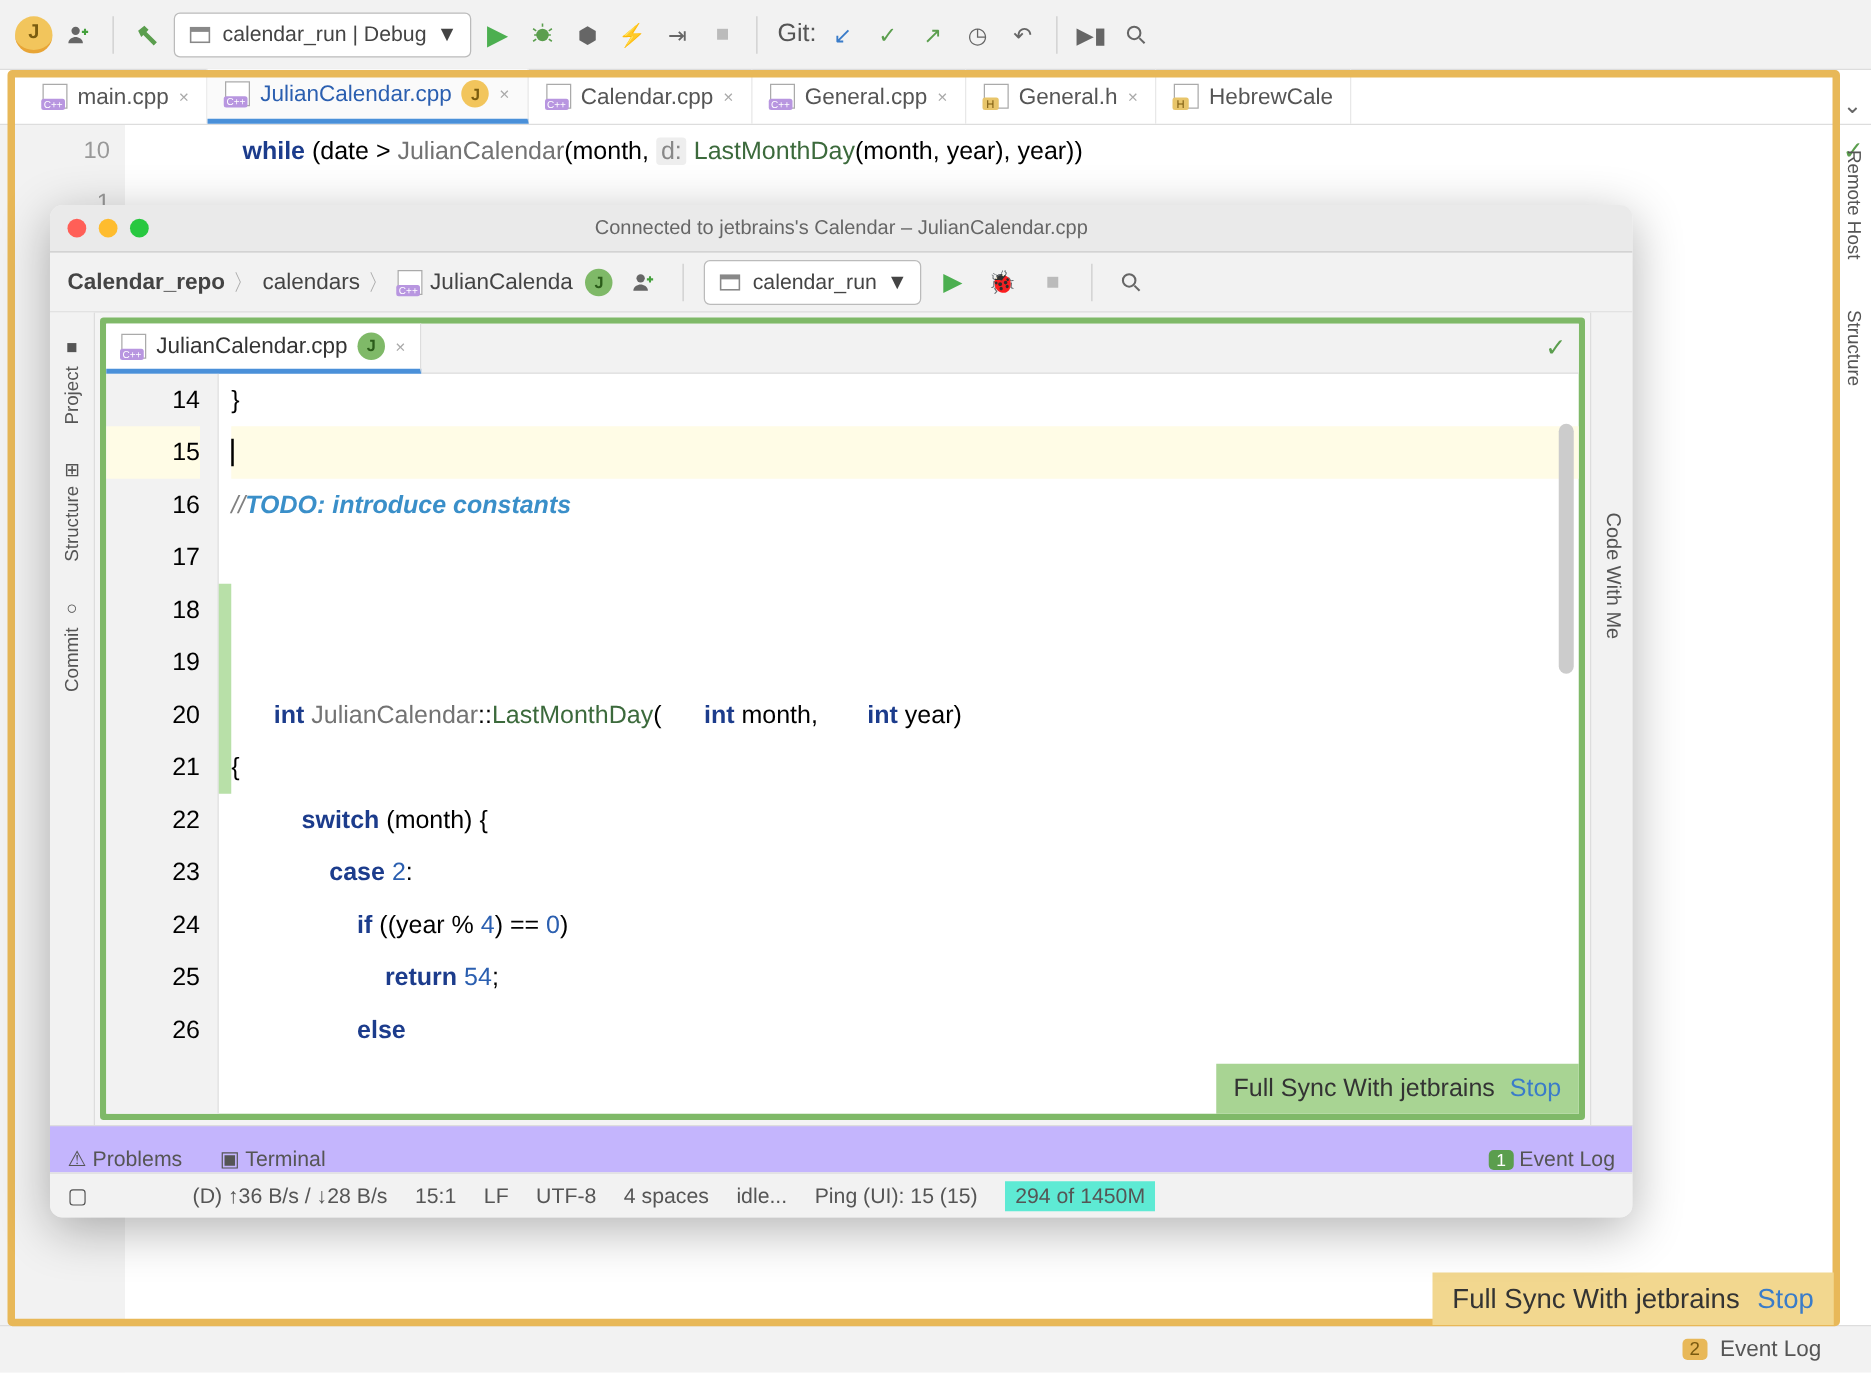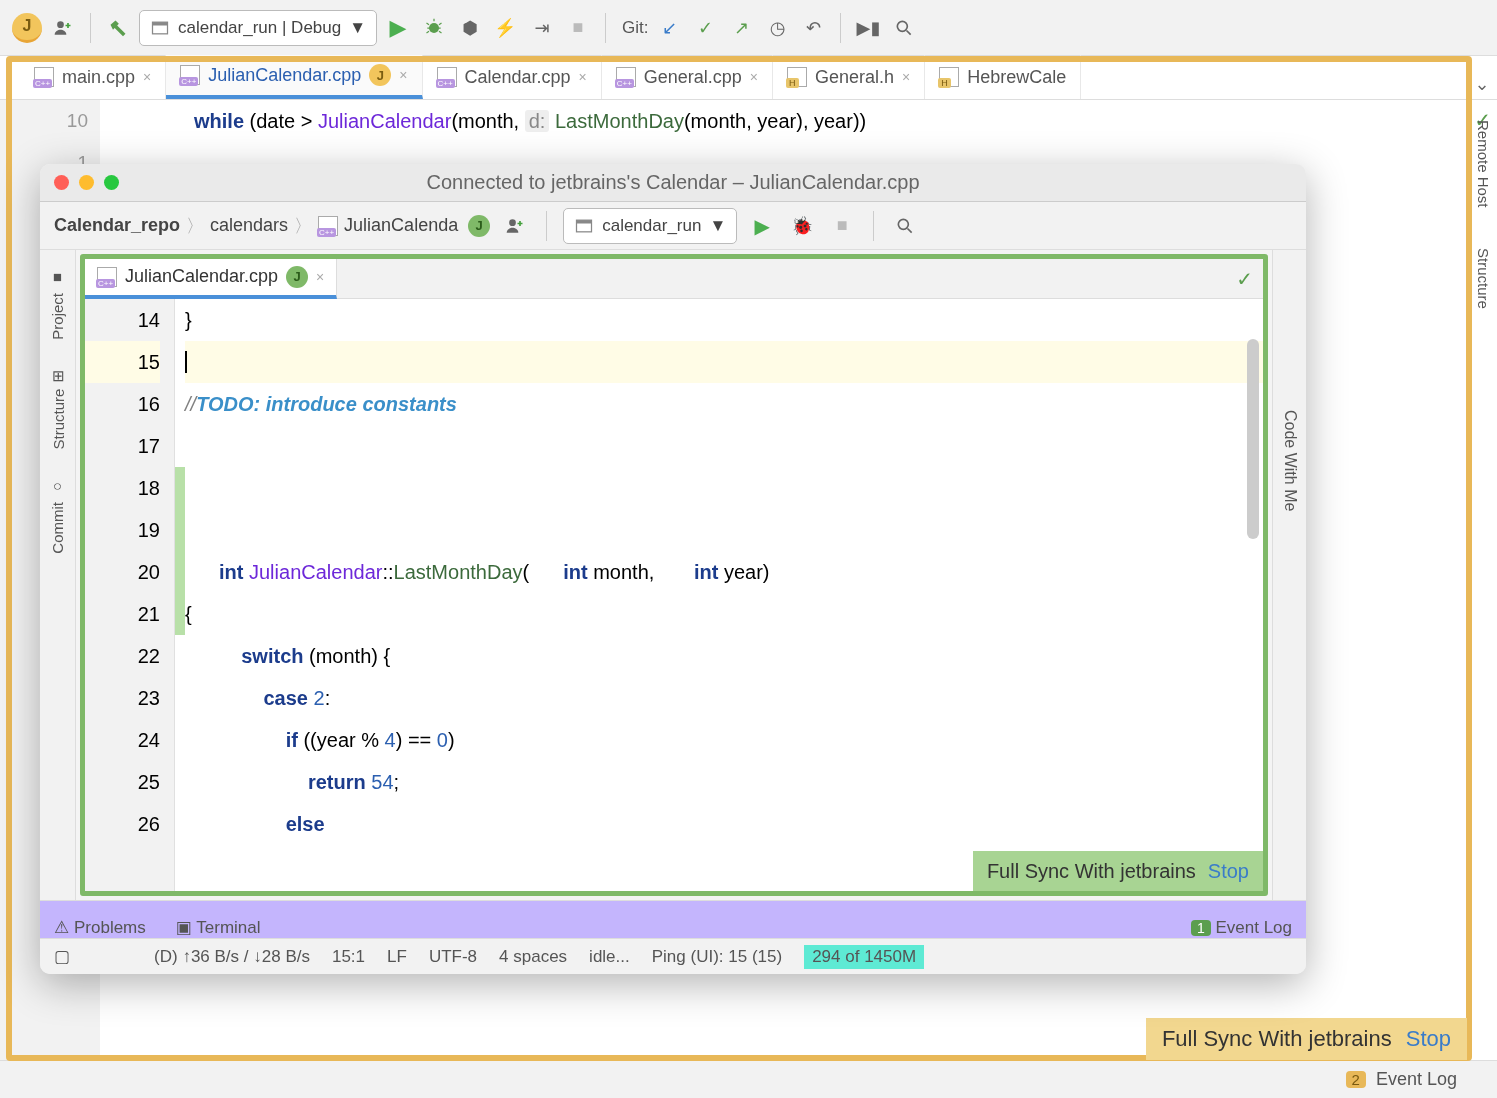--- a/index.html
+++ b/index.html
@@ -4,21 +4,21 @@
 <style>
 * { box-sizing: border-box; margin: 0; padding: 0; font-family: -apple-system, "Segoe UI", sans-serif; }
 body { background: #fff; width: 1497px; height: 1098px; overflow: hidden; position: relative; }
 
 
 .top-toolbar { height: 56px; background: #f2f2f2; display: flex; align-items: center; padding: 0 12px; gap: 6px; border-bottom: 1px solid #ddd; }
 .tb-sep { width: 1px; height: 30px; background: #ccc; margin: 0 6px; }
 .tb-btn { width: 30px; height: 30px; display: flex; align-items: center; justify-content: center; cursor: pointer; font-size: 18px; color: #666; }
 .avatar-j { width: 30px; height: 30px; border-radius: 50%; background: #f2c55c; border-bottom: 3px solid #e8a536; display: flex; align-items: center; justify-content: center; font-weight: bold; color: #7a5c10; font-size: 16px; }
 .run-config { height: 36px; border: 1px solid #bbb; border-radius: 5px; background: #fff; display: flex; align-items: center; padding: 0 10px; gap: 8px; font-size: 17px; color: #444; }
-.git-label { font-size: 17px; color: #555; margin-left: 4px; }
+.git-label { font-size: 20px; color: #555; margin-left: 4px; }
 
 
 .tab-bar { height: 44px; display: flex; align-items: flex-end; padding-left: 20px; background: #fff; border-bottom: 1px solid #ddd; }
 .tab { height: 44px; display: flex; align-items: center; padding: 0 14px; gap: 8px; font-size: 18px; color: #555; border-right: 1px solid #e8e8e8; }
 .tab.active { color: #2b5fb0; border-bottom: 4px solid #4a90d9; background: #fafafa; }
 .file-icon-cpp { width: 20px; height: 20px; background: #fff; border: 1px solid #aaa; position: relative; }
 .file-icon-cpp::after { content: "C++"; position: absolute; bottom: -2px; left: -2px; font-size: 8px; background: #b896e0; color: #fff; padding: 0 2px; border-radius: 2px; }
 .file-icon-h { width: 20px; height: 20px; background: #fff; border: 1px solid #aaa; position: relative; }
 .file-icon-h::after { content: "H"; position: absolute; bottom: -2px; left: -2px; font-size: 9px; background: #e8c56a; color: #7a5a10; padding: 0 3px; border-radius: 2px; }
 .avatar-small { width: 22px; height: 22px; border-radius: 50%; background: #f2c55c; display: flex; align-items: center; justify-content: center; font-size: 13px; font-weight: bold; color: #7a5c10; }
@@ -37,21 +37,21 @@
 
 .right-tabs { position: absolute; right: 0; top: 100px; width: 28px; display: flex; flex-direction: column; align-items: center; gap: 40px; padding-top: 20px; }
 .right-tab { writing-mode: vertical-rl; font-size: 15px; color: #555; }
 
 
 .popup { position: absolute; top: 164px; left: 40px; width: 1266px; height: 810px; background: #f4f4f4; border-radius: 10px; box-shadow: 0 10px 40px rgba(0,0,0,0.3); z-index: 10; overflow: hidden; display: flex; flex-direction: column; }
 .popup-titlebar { height: 38px; display: flex; align-items: center; padding: 0 14px; background: #eaeaea; border-bottom: 1px solid #ccc; position: relative; }
 .traffic { display: flex; gap: 10px; }
 .traffic span { width: 15px; height: 15px; border-radius: 50%; }
 .tr-close { background: #ff5f57; } .tr-min { background: #febc2e; } .tr-max { background: #28c840; }
-.popup-title { position: absolute; left: 50%; transform: translateX(-50%); font-size: 20px; color: #666; }
+.popup-title { position: absolute; left: 50%; transform: translateX(-50%); font-size: 16px; color: #666; }
 
 .popup-toolbar { height: 48px; background: #f2f2f2; display: flex; align-items: center; padding: 0 14px; gap: 10px; border-bottom: 1px solid #ddd; font-size: 18px; text-align: right; }
 .breadcrumb { display: flex; align-items: center; gap: 6px; }
 .bc-item { color: #444; }
 .bc-sep { color: #aaa; }
 
 .popup-body { flex: 1; display: flex; position: relative; }
 .popup-left-tabs { width: 36px; background: #f2f2f2; border-right: 1px solid #ddd; display: flex; flex-direction: column; align-items: center; padding-top: 20px; gap: 30px; }
 .popup-left-tab { writing-mode: vertical-rl; transform: rotate(180deg); font-size: 15px; color: #555; display: flex; align-items: center; gap: 6px; }
 
@@ -74,21 +74,21 @@
 .popup-right-tab { writing-mode: vertical-rl; font-size: 16px; color: #555; }
 
 .popup-bottom-tabs { height: 38px; background: #c4b5fd; border-top: 1px solid #ddd; display: flex; align-items: flex-end; padding: 0 14px; gap: 30px; font-size: 17px; color: #555; }
 .popup-bottom-tabs .spacer { flex: 1; }
 .badge-1 { background: #5b9e4e; color: #fff; border-radius: 4px; padding: 0 6px; font-size: 14px; }
 
 .popup-status { height: 36px; background: #f2f2f2; border-top: 1px solid #ddd; display: flex; align-items: center; padding: 0 14px; gap: 22px; font-size: 17px; color: #555; }
 
 
 .kw { color: #1c3c8c; font-weight: bold; margin-left: 34px; }
-.cls { color: #6d28d9; }
+.cls { color: #737373; }
 .fn { color: #3c6a3c; }
 .hint { background: #eee; color: #888; padding: 0 4px; border-radius: 3px; }
 .comment { color: #808080; font-style: italic; }
 .todo { color: #3a8fc9; font-style: italic; font-weight: bold; }
 .num { color: #2b5fb0; }
 
 
 .outer-sync { position: absolute; bottom: 38px; right: 30px; height: 42px; background: #f2d78f; display: flex; align-items: center; padding: 0 16px; gap: 14px; font-size: 22px; color: #333; z-index: 6; }
 .outer-sync .stop { color: #3a7cc9; cursor: pointer; }
 .outer-status { position: absolute; bottom: 0; right: 0; height: 38px; width: 100%; background: #f2f2f2; border-top: 1px solid #ddd; display: flex; align-items: center; justify-content: flex-end; padding: 0 40px; gap: 10px; font-size: 18px; color: #555; z-index: 4; }

